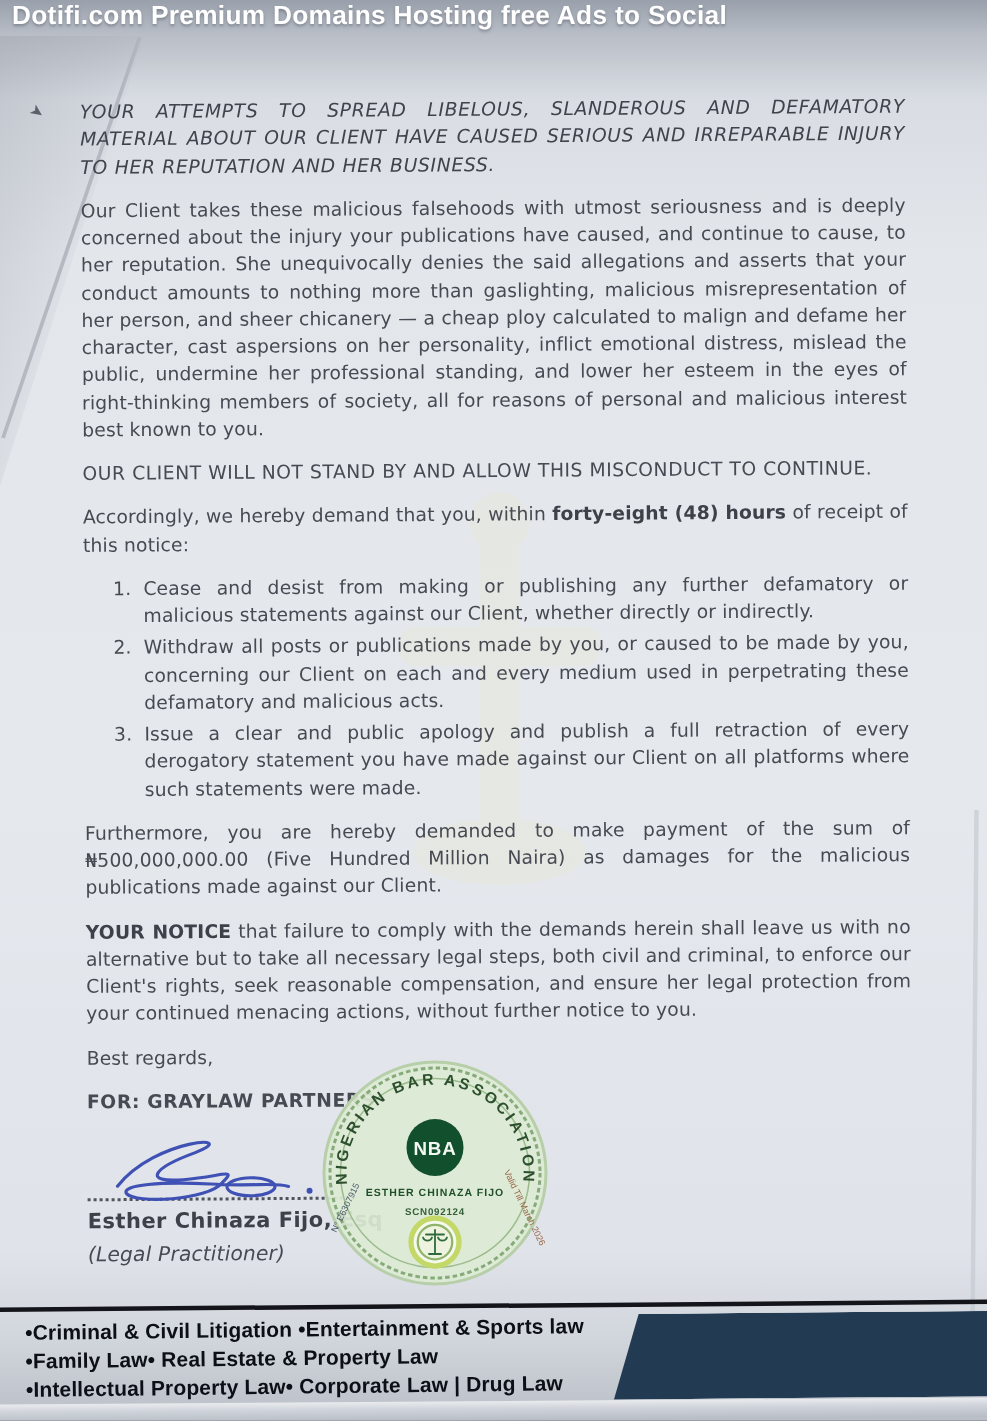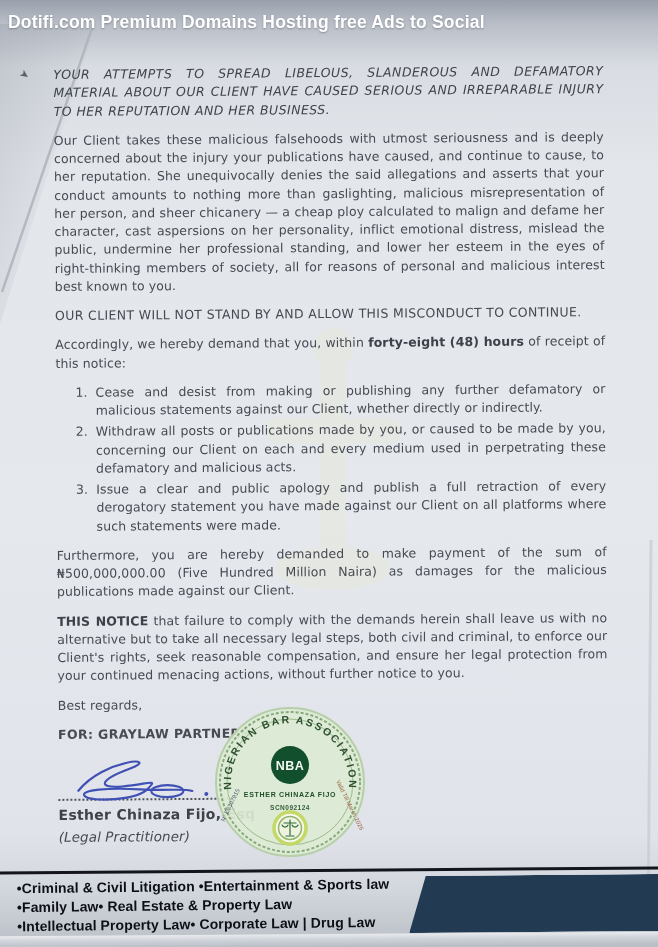--- a/index.html
+++ b/index.html
@@ -4,21 +4,21 @@
 <style>
   html,body{margin:0;padding:0;background:#8e939c;}
   #photo{
     position:relative; width:658px; height:947px; overflow:hidden;
     background:linear-gradient(180deg,#99a0ab 0%,#b9bec7 2.5%,#d9dde3 7%,#e3e6eb 18%,
                #e5e8ed 55%,#e0e3e9 88%,#d2d6dd 94%,#c6cbd2 97%,#babfc7 100%);
     font-family:"DejaVu Sans",sans-serif;
   }
   
   .ad-header{
-    position:absolute;top:12px;left:8px;z-index:9;
+    position:absolute;top:0;left:8px;z-index:9;
     font-family:"Liberation Sans",sans-serif;font-weight:bold;font-size:17.5px;
     color:#ffffff;letter-spacing:.2px;text-shadow:0 1px 2px rgba(90,95,105,.55);
   }
   
   .paper-edge{position:absolute;left:0;top:0;width:658px;height:947px;z-index:1;pointer-events:none;}
   .corner-shade{
     position:absolute;left:0;top:24px;width:96px;height:300px;z-index:0;
     background:linear-gradient(105deg,rgba(150,156,166,.35) 0%,rgba(150,156,166,.12) 45%,rgba(150,156,166,0) 60%);
     clip-path:polygon(0 0,100% 0,0 100%);
   }
@@ -98,21 +98,21 @@
     <p class="p-open">YOUR ATTEMPTS TO SPREAD LIBELOUS, SLANDEROUS AND DEFAMATORY MATERIAL ABOUT OUR CLIENT HAVE CAUSED SERIOUS AND IRREPARABLE INJURY TO HER REPUTATION AND HER BUSINESS.</p>
     <p>Our Client takes these malicious falsehoods with utmost seriousness and is deeply concerned about the injury your publications have caused, and continue to cause, to her reputation. She unequivocally denies the said allegations and asserts that your conduct amounts to nothing more than gaslighting, malicious misrepresentation of her person, and sheer chicanery — a cheap ploy calculated to malign and defame her character, cast aspersions on her personality, inflict emotional distress, mislead the public, undermine her professional standing, and lower her esteem in the eyes of right-thinking members of society, all for reasons of personal and malicious interest best known to you.</p>
     <p class="p-caps">OUR CLIENT WILL NOT STAND BY AND ALLOW THIS MISCONDUCT TO CONTINUE.</p>
     <p><span>Accordingly, we hereby demand that you, within </span><b>forty-eight (48) hours</b><span> of receipt of this notice:</span></p>
     <ol class="demands">
       <li>Cease and desist from making or publishing any further defamatory or malicious statements against our Client, whether directly or indirectly.</li>
       <li>Withdraw all posts or publications made by you, or caused to be made by you, concerning our Client on each and every medium used in perpetrating these defamatory and malicious acts.</li>
       <li>Issue a clear and public apology and publish a full retraction of every derogatory statement you have made against our Client on all platforms where such statements were made.</li>
     </ol>
     <p>Furthermore, you are hereby demanded to make payment of the sum of ₦500,000,000.00 (Five Hundred Million Naira) as damages for the malicious publications made against our Client.</p>
-    <p><b>THIS NOTICE</b><span> that failure to comply with the demands herein shall leave us with no alternative but to take all necessary legal steps, both civil and criminal, to enforce our Client's rights, seek reasonable compensation, and ensure her legal protection from your continued menacing actions, without further notice to you.</span></p>
+    <p><b>YOUR NOTICE</b><span> that failure to comply with the demands herein shall leave us with no alternative but to take all necessary legal steps, both civil and criminal, to enforce our Client's rights, seek reasonable compensation, and ensure her legal protection from your continued menacing actions, without further notice to you.</span></p>
     <p class="closing">Best regards,</p>
     <p class="for-line">FOR: GRAYLAW PARTNERS</p>
 
     <div class="sig-block">
       <svg class="sig-scribble" width="160" height="52" viewBox="0 0 160 52">
         <g stroke="#3f51b5" stroke-width="2.1" fill="none" stroke-linecap="round">
           <path d="M14,36 C40,4 98,2 66,14 C38,24 30,34 58,32 C84,30 94,24 84,34 C74,46 26,48 20,41 C16,35 44,33 76,35 C104,37 120,34 128,37"></path>
           <ellipse cx="103" cy="37" rx="16" ry="6"></ellipse>
         </g>
         <circle cx="142" cy="40" r="2" fill="#3f51b5"></circle>

